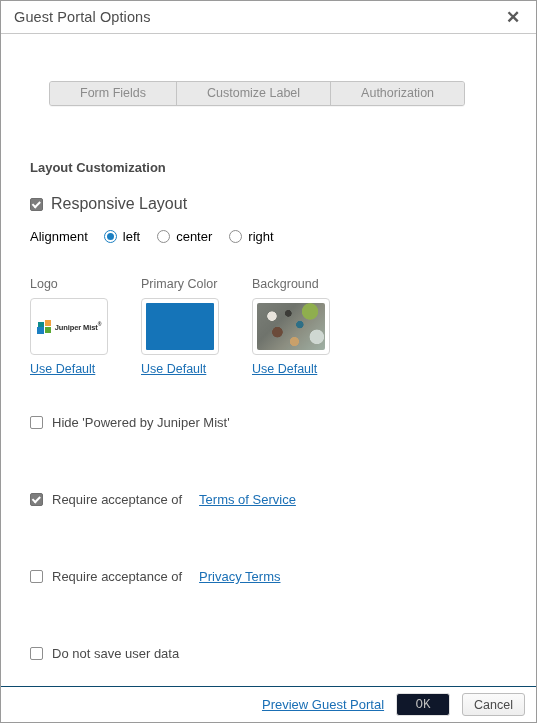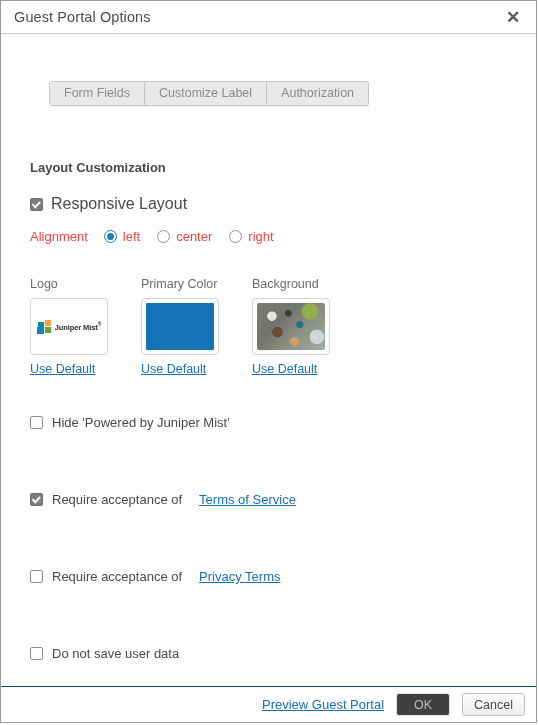--- a/index.html
+++ b/index.html
@@ -72,21 +72,21 @@
     display: flex;
     border: 1px solid #c4c4c4;
     border-radius: 3px;
     overflow: hidden;
     background: #e9e9e9;
     box-shadow: 0 1px 0 rgba(0,0,0,0.04);
   }
   .tab {
     font-size: 12.5px;
     color: #8b8b8b;
-    padding: 0 14px;
+    padding: 0 30px;
     height: 23px;
     line-height: 23px;
     background: #e9e9e9;
     border-right: 1px solid #c4c4c4;
     cursor: pointer;
     white-space: nowrap;
     text-align: left;
     box-sizing: border-box;
   }
   .tab:last-child { border-right: none; }
@@ -147,21 +147,21 @@
   }
 
   
   .align-row {
     position: absolute;
     left: 29px;
     top: 195px;
     display: flex;
     align-items: center;
     font-size: 13px;
-    color: #ef4444;
+    color: #000000;
   }
   .align-label { margin-right: 16px; }
   .radio-opt {
     display: flex;
     align-items: center;
     margin-right: 17px;
     cursor: pointer;
   }
   .radio {
     width: 13px;
@@ -328,23 +328,24 @@
     color: #4a4a4a;
     display: inline-flex;
     align-items: center;
     justify-content: center;
     cursor: pointer;
     padding: 0 11px;
     box-sizing: border-box;
   }
   .btn.disabled {
     color: #bdbdbd;
-    background: #404040;
+    background: #0f172a;
     border-color: #e2e2e2;
     cursor: default;
+    font-family: Liberation Mono, monospace;
   }
 </style>
 </head>
 <body>
 
 <div class="dialog">
 
   <div class="titlebar">
     <div class="title-text">Guest Portal Options</div>
     <div class="close-btn">✕</div>

